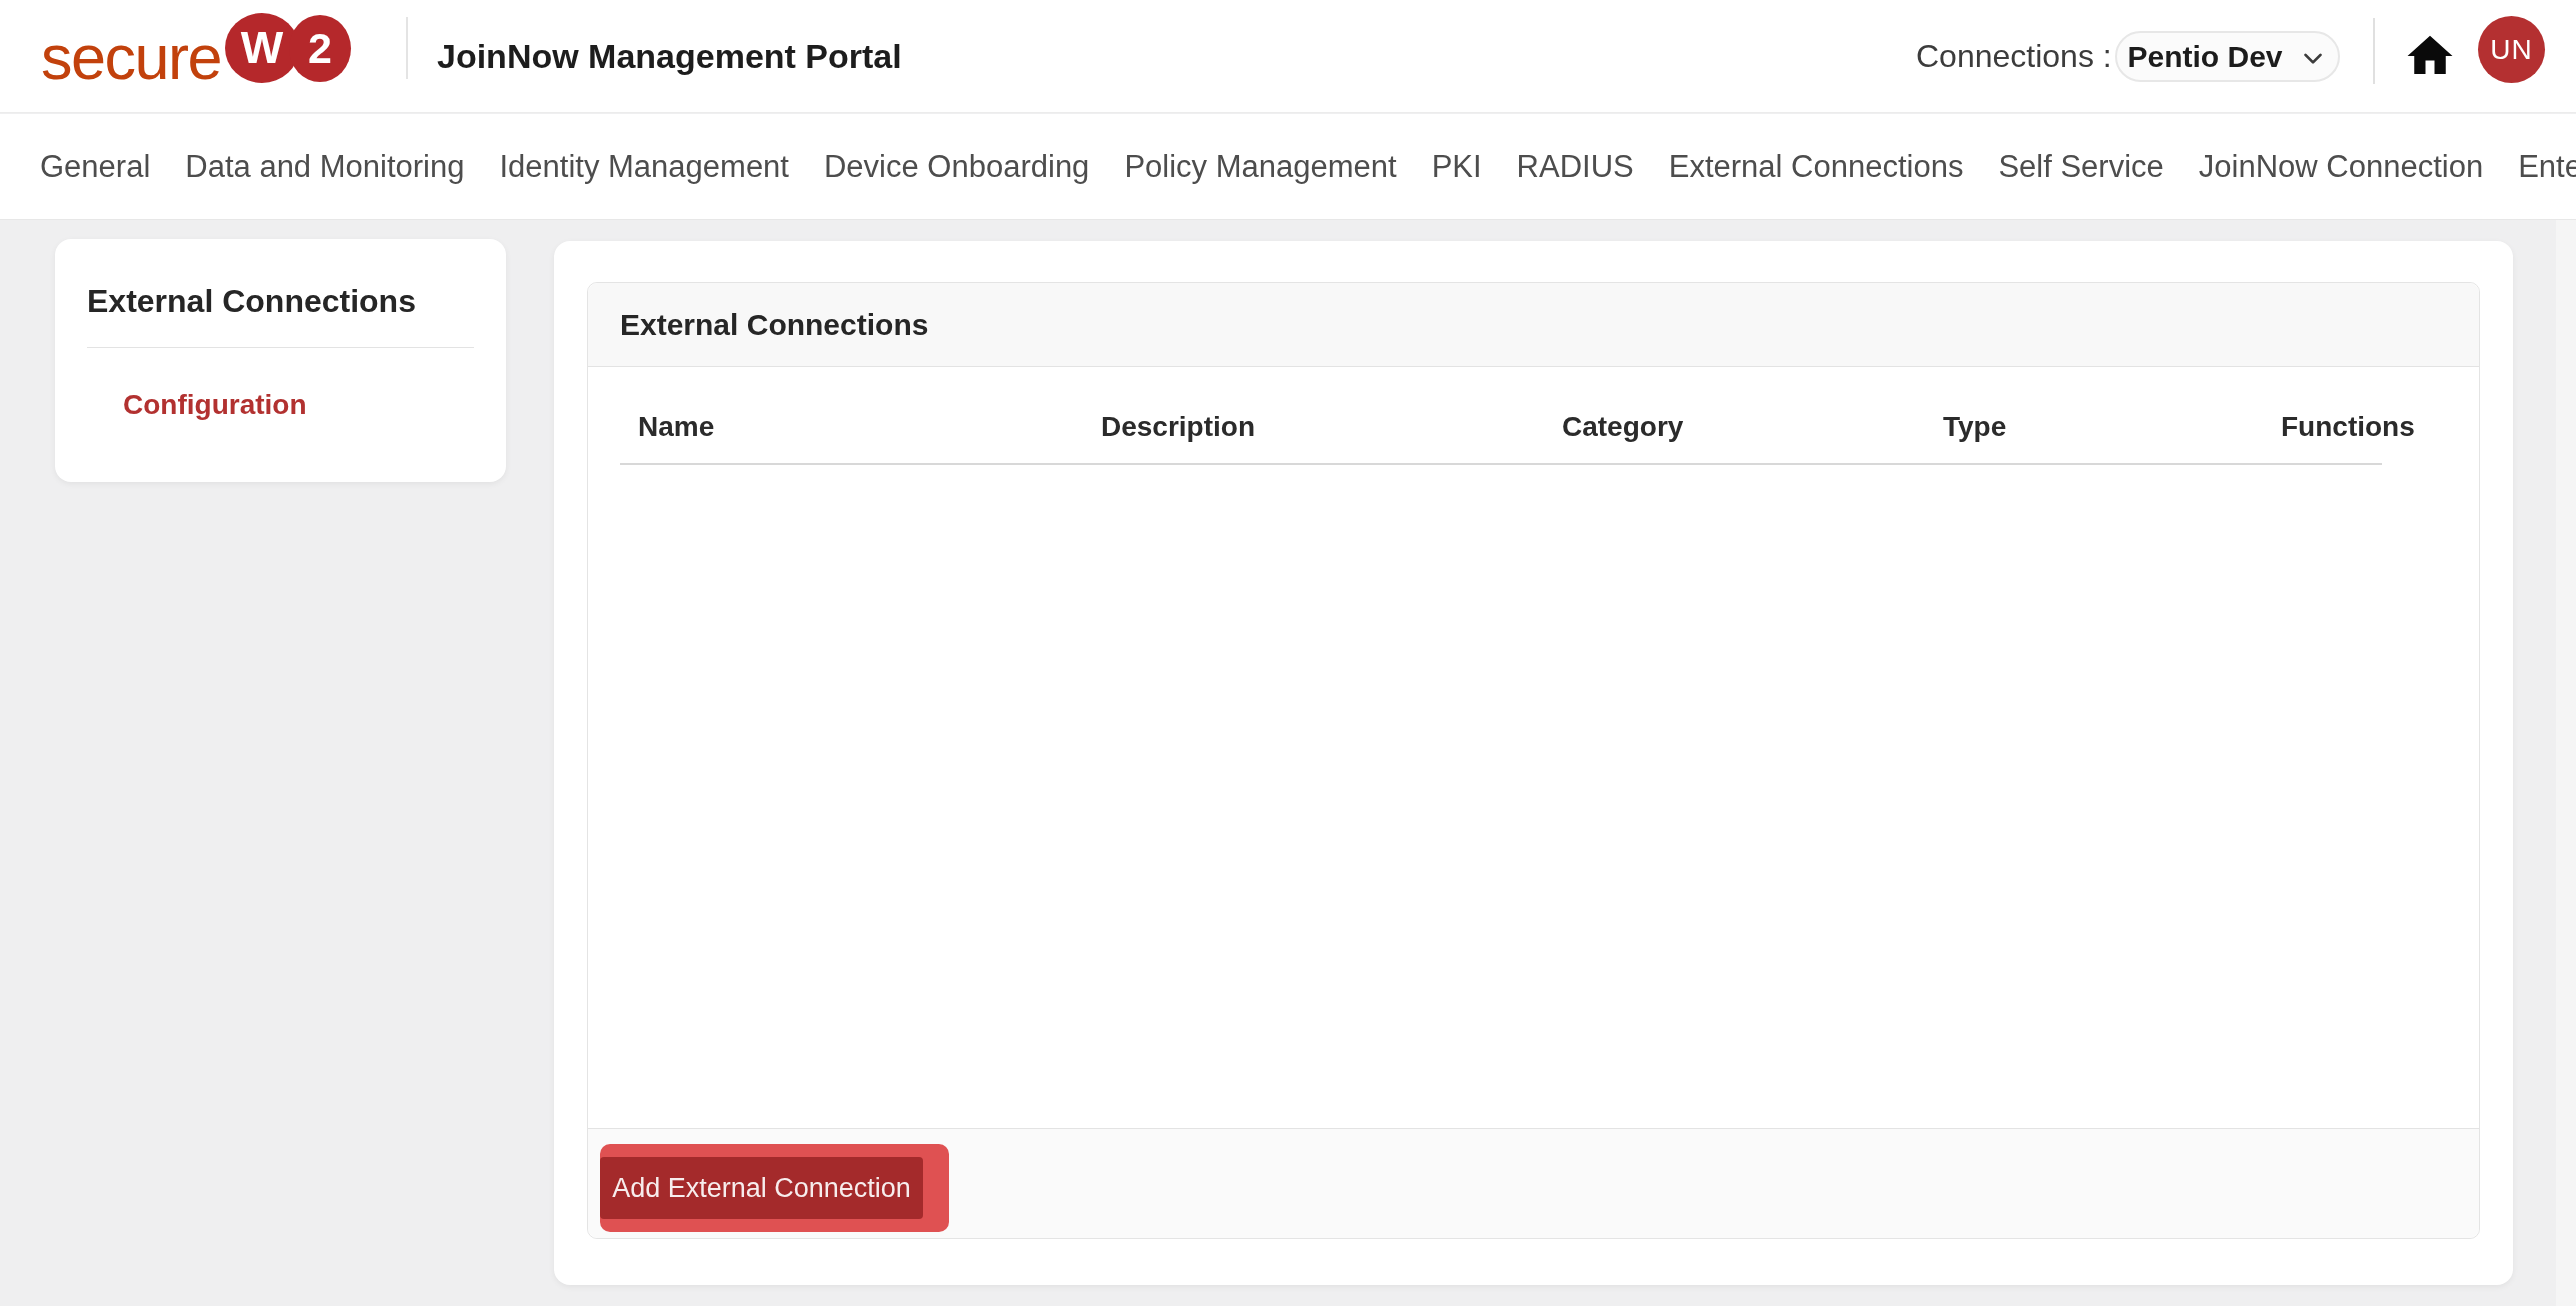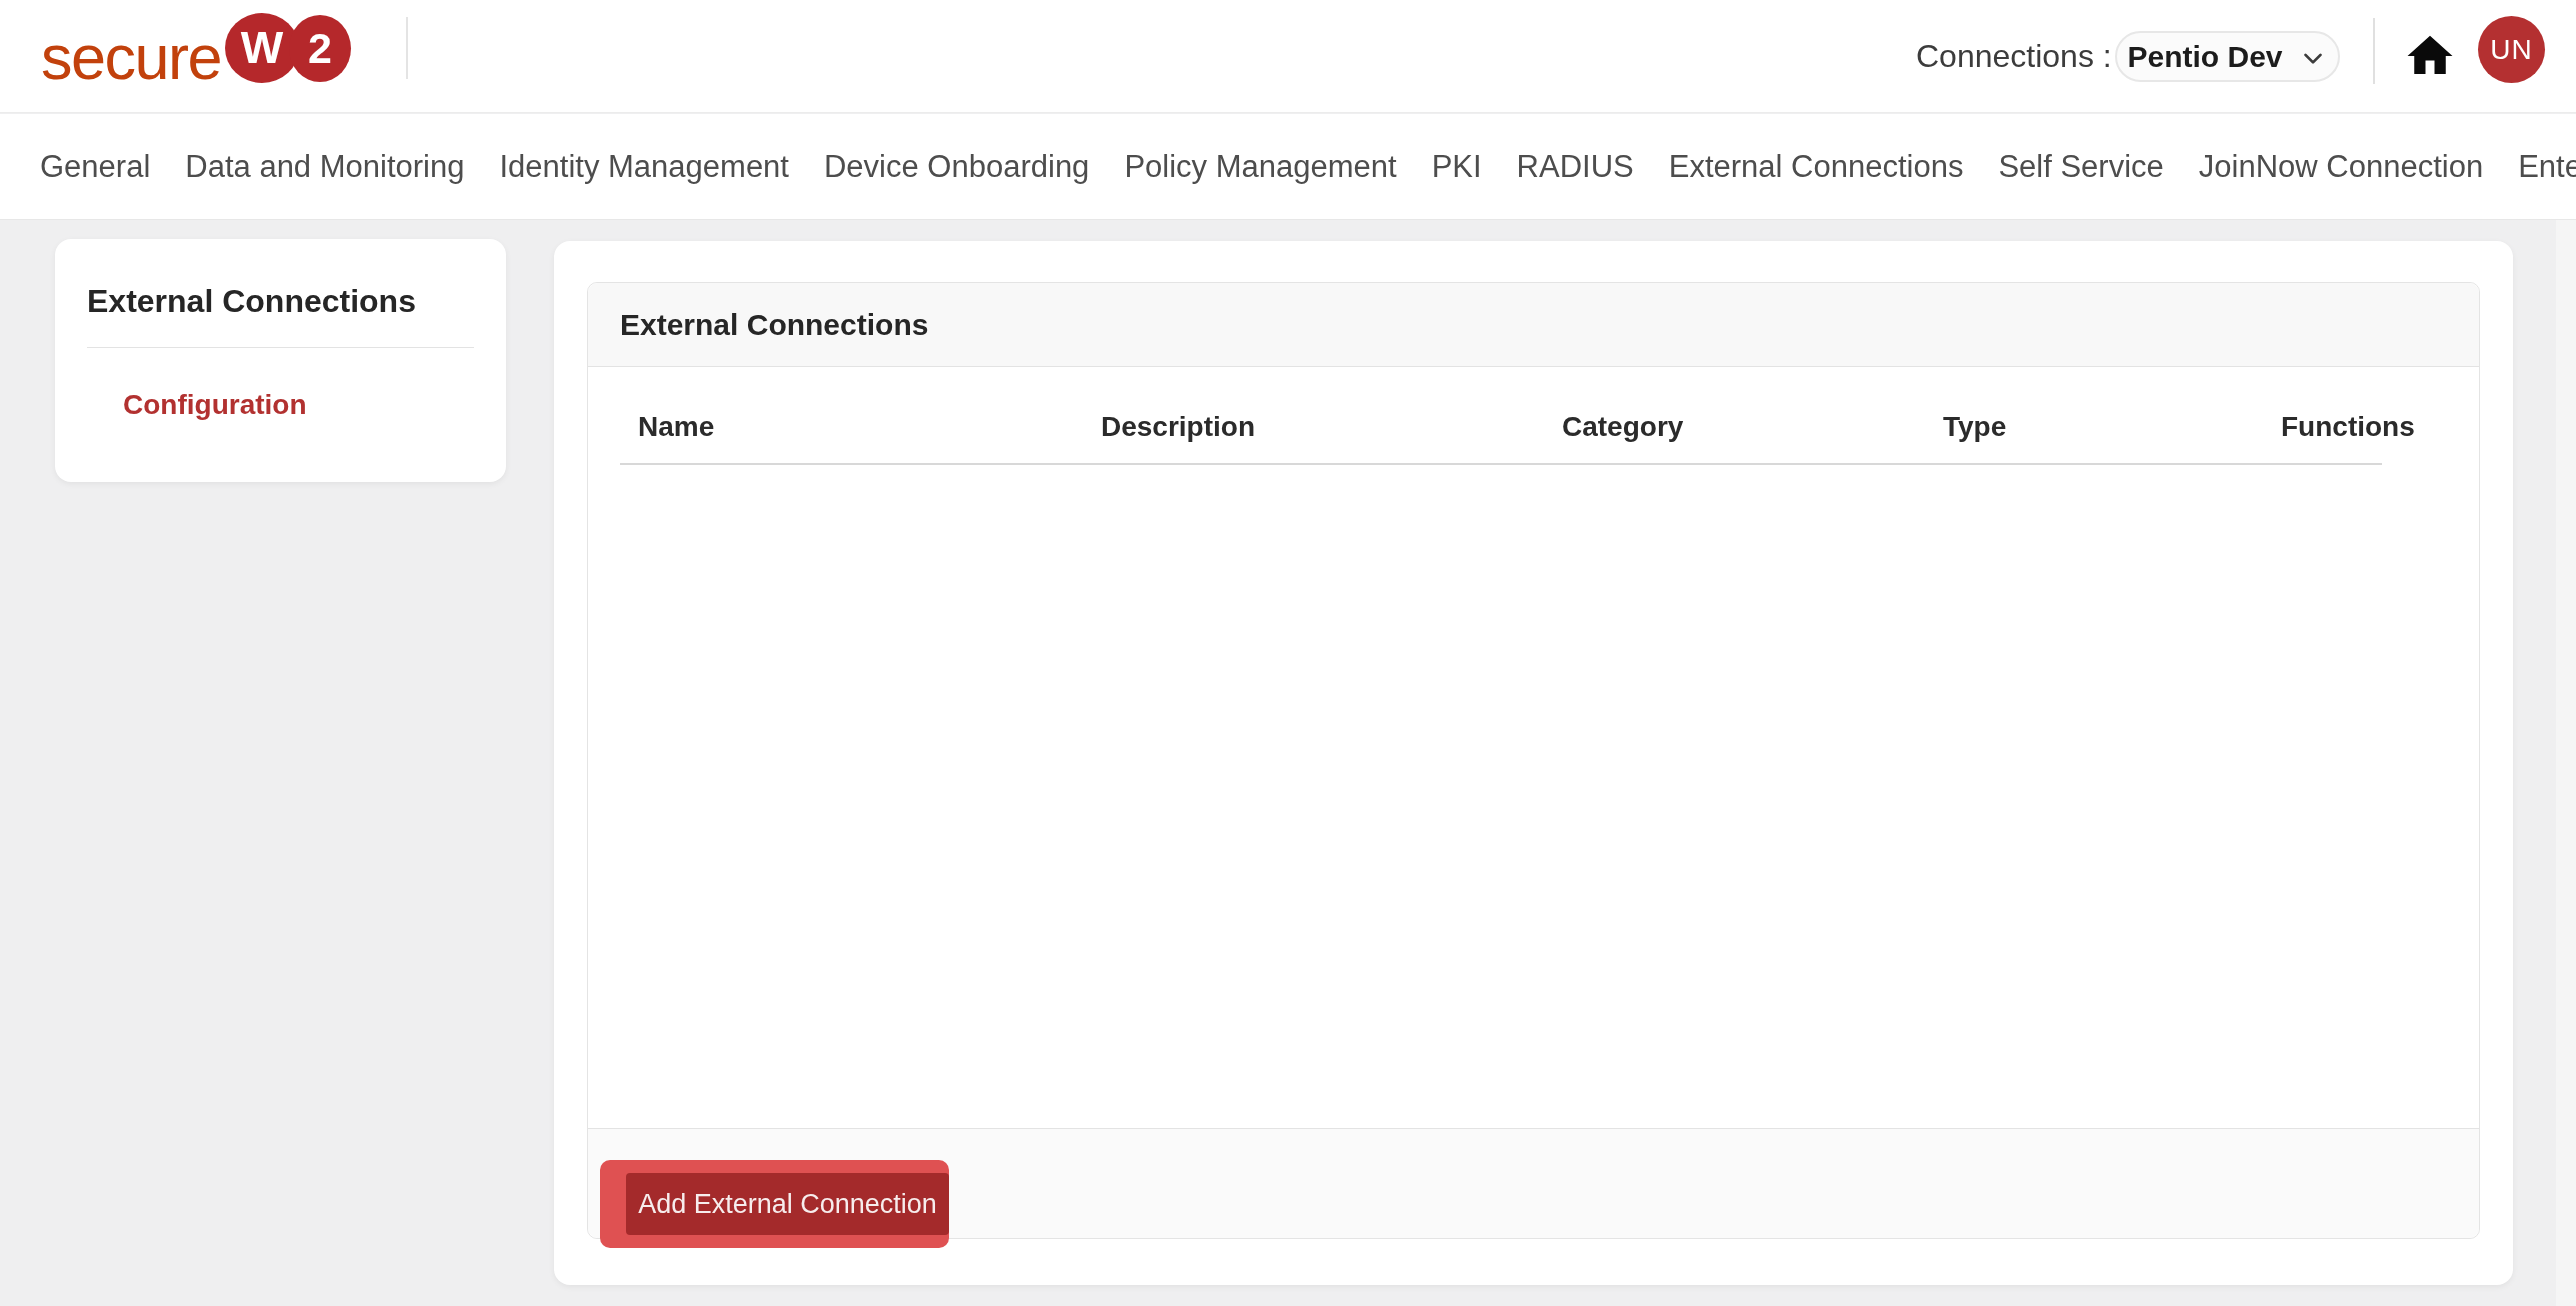--- a/index.html
+++ b/index.html
@@ -96,43 +96,44 @@
   .th { font-size:28px; font-weight:700; color:#2b2b2b; white-space:nowrap; }
   .th:first-child { padding-left:18px; }
 
   .table-body { height:653px; background:#ffffff; }
 
   .inner-footer {
     position:absolute; left:0; bottom:0; width:100%; height:110px;
     background:#fafafa; border-top:1px solid #e3e3e3; border-radius:0 0 10px 10px;
   }
   .add-btn-ring {
-    position:absolute; left:12px; top:31px; width:349px; height:88px;
+    position:absolute; left:12px; top:15px; width:349px; height:88px;
     background:#df5152; border-radius:10px;
-    display:flex; align-items:center; justify-content:flex-end; cursor:pointer;
+    display:flex; align-items:center; justify-content:flex-start; cursor:pointer;
   }
   .add-btn {
     width:323px; height:62px; background:#a42a2b; border-radius:4px;
     display:flex; align-items:center; justify-content:center;
     color:#f7eded; font-size:27px; white-space:nowrap;
   }
 </style>
 </head>
 <body>
 
 <div class="header">
 
   <div class="logo">
     <span class="logo-text">secure</span>
     <span class="logo-badge w">W</span>
     <span class="logo-badge two">2</span>
   </div>
 
   <div class="logo-divider"></div>
 
+  <div class="portal-title">JoinNow Management Portal</div>
 
   <div class="org-label">Connections :</div>
 
   <div class="org-pill">
     <span class="val">Pentio Dev</span>
     <span style="display:flex;">
       <svg width="30" height="30" viewBox="0 0 24 24" fill="none">
         <path d="M6 9.5l6 6 6-6" stroke="#3c3c3c" stroke-width="2.2" fill="none" stroke-linecap="round" stroke-linejoin="round"></path>
       </svg>
     </span>

